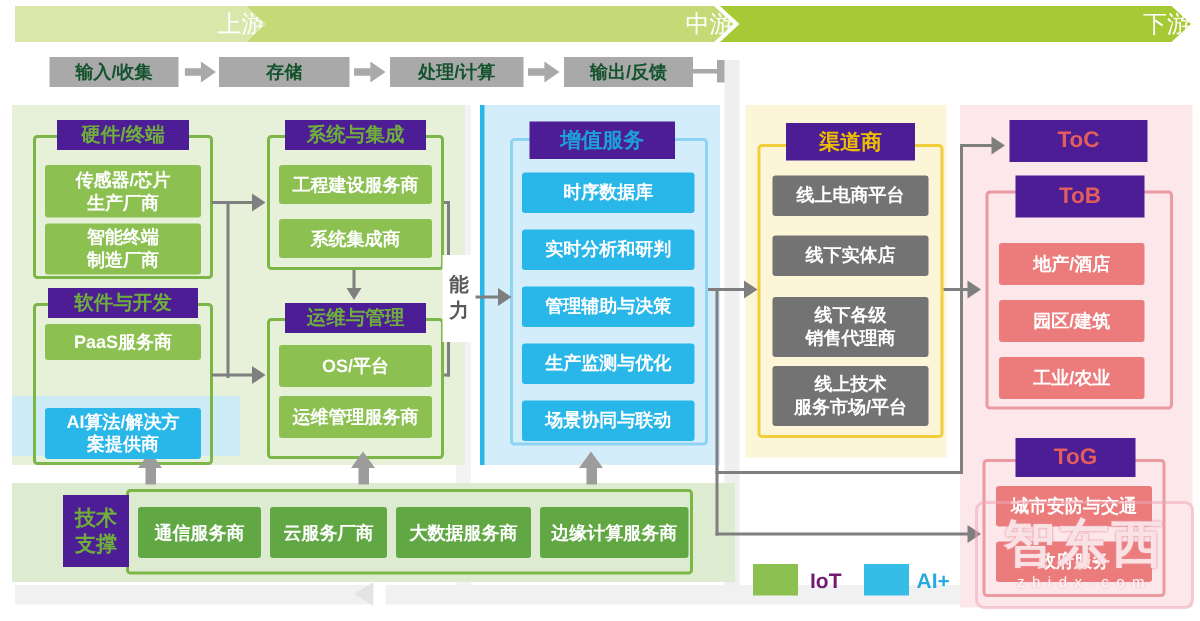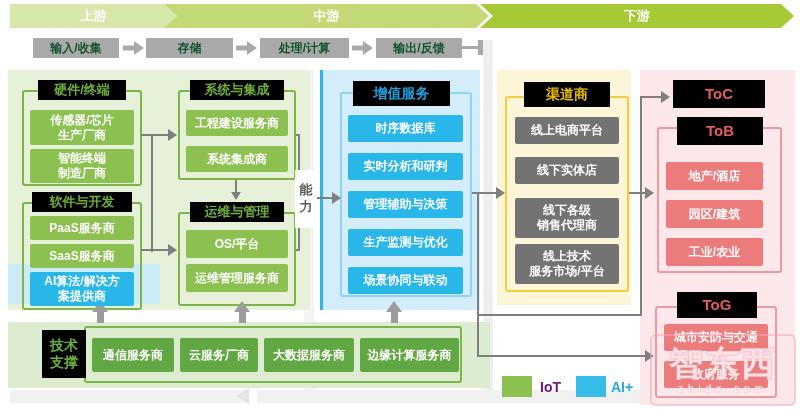--- a/index.html
+++ b/index.html
@@ -1,27 +1,27 @@
 <!DOCTYPE html>
 <html><head>
 <meta charset="utf-8">
 <style>
 *{margin:0;padding:0;box-sizing:border-box}
 body{font-family:"Liberation Sans","DejaVu Sans",sans-serif;background:#fff}
 #stage{position:relative;width:800px;height:414px;background:#fff;overflow:hidden}
 .abs{position:absolute}
 .decor{position:absolute;z-index:0}
-.chev{position:absolute;display:flex;align-items:center;justify-content:center;color:#fff;font-weight:bold;font-size:13px;z-index:1;
+.chev{position:absolute;display:flex;align-items:center;justify-content:flex-end;color:#fff;font-weight:normal;font-size:16px;z-index:1;
 clip-path:polygon(0 0,calc(100% - 13px) 0,100% 50%,calc(100% - 13px) 100%,0 100%)}
 .chev.notch{clip-path:polygon(0 0,calc(100% - 13px) 0,100% 50%,calc(100% - 13px) 100%,0 100%,13px 50%)}
 .gbox{position:absolute;background:#a9a9a9;color:#14532d;font-weight:bold;font-size:12px;display:flex;align-items:center;justify-content:center;z-index:1}
 .farrow{position:absolute;background:#a9a9a9;clip-path:polygon(0 34%,52% 34%,52% 6%,100% 50%,52% 94%,52% 66%,0 66%);z-index:1}
 .panel{position:absolute;z-index:1}
 .grp{position:absolute;border:2px solid;border-radius:3px;z-index:2}
-.hdr{position:absolute;background:#000000;display:flex;align-items:center;justify-content:center;font-weight:bold;font-size:13px;white-space:pre-line;text-align:center;line-height:1.2;z-index:4}
+.hdr{position:absolute;background:#4c1d95;display:flex;align-items:center;justify-content:center;font-weight:bold;font-size:13px;white-space:pre-line;text-align:center;line-height:1.2;z-index:4}
 .item{position:absolute;display:flex;align-items:center;justify-content:center;color:#fff;font-weight:bold;font-size:12px;text-align:center;white-space:pre-line;border-radius:2px;z-index:3;line-height:1.25}
 .conn{position:absolute;background:#7f7f7f;z-index:2}
 .arr-r{position:absolute;width:0;height:0;border-left:9px solid #7f7f7f;border-top:6px solid transparent;border-bottom:6px solid transparent;z-index:2}
 .arr-d{position:absolute;width:0;height:0;border-top:8px solid #7f7f7f;border-left:5px solid transparent;border-right:5px solid transparent;z-index:2}
 .upbig-stem{position:absolute;background:#9c9c9c;z-index:2}
 .upbig-tri{position:absolute;width:0;height:0;border-bottom:11px solid #9c9c9c;border-left:8px solid transparent;border-right:8px solid transparent;z-index:2}
 .c-green{background:#8cc152}.c-blue{background:#29b6e8}.c-yellow{background:#737373}.c-pink{background:#ec7c7c}.c-dgreen{background:#61a844}
 .t-green{color:#6fae3d}.t-blue{color:#1f9fd8}.t-yellow{color:#edbe00}.t-red{color:#e35d5d}
 .b-green{border-color:#7cb646}.b-blue{border-color:#8ed3f2}.b-yellow{border-color:#f2cf3a}.b-pink{border-color:#eb9aa2}
 .legend-label{position:absolute;font-weight:bold;font-size:14px;z-index:3}
@@ -71,21 +71,20 @@
   <div class="grp b-green" style="left:22px;top:90px;width:120px;height:96px"></div>
   <div class="hdr t-green" style="left:38px;top:80px;width:88px;height:20px">硬件/终端</div>
   <div class="item c-green" style="left:30px;top:110px;width:104px;height:35px">传感器/芯片
 生产厂商</div>
   <div class="item c-green" style="left:30px;top:149px;width:104px;height:34px">智能终端
 制造厂商</div>
 
   <div class="grp b-green" style="left:22px;top:202px;width:120px;height:108px"></div>
   <div class="hdr t-green" style="left:32px;top:192px;width:100px;height:20px">软件与开发</div>
   <div class="item c-green" style="left:30px;top:216px;width:104px;height:24px">PaaS服务商</div>
-  <div class="item c-green" style="left:30px;top:244px;width:104px;height:24px">SaaS服务商</div>
   <div class="item c-blue" style="left:30px;top:272px;width:104px;height:34px">AI算法/解决方
 案提供商</div>
 
   <div class="grp b-green" style="left:178px;top:90px;width:118px;height:90px"></div>
   <div class="hdr t-green" style="left:190px;top:80px;width:94px;height:20px">系统与集成</div>
   <div class="item c-green" style="left:186px;top:110px;width:102px;height:26px">工程建设服务商</div>
   <div class="item c-green" style="left:186px;top:146px;width:102px;height:26px">系统集成商</div>
 
   <div class="grp b-green" style="left:178px;top:212px;width:118px;height:94px"></div>
   <div class="hdr t-green" style="left:190px;top:202px;width:94px;height:20px">运维与管理</div>

